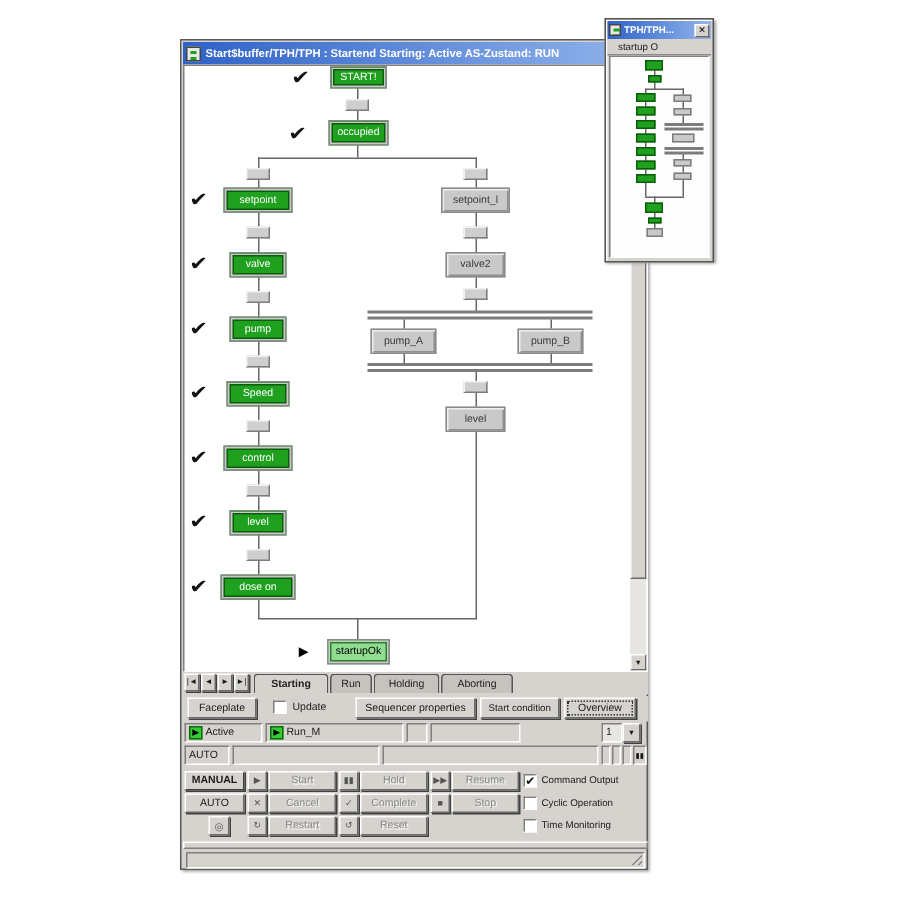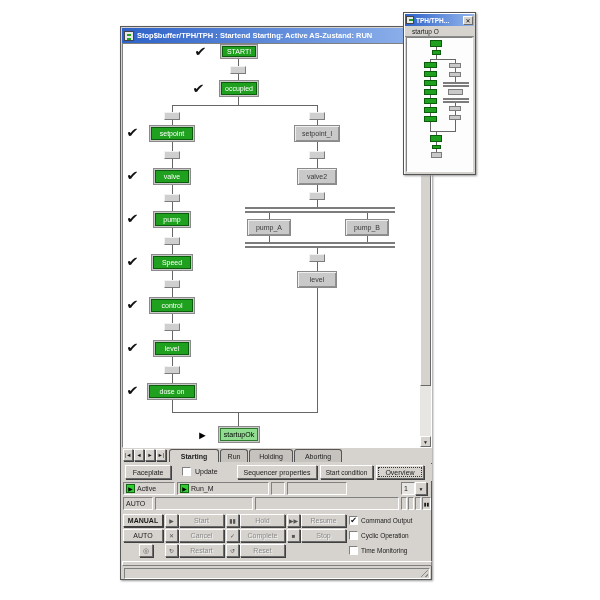--- a/index.html
+++ b/index.html
@@ -97,21 +97,21 @@
 </style>
 </head>
 <body>
 
 <div class="canvas">
 
   <div class="main-window">
 
     <div class="titlebar">
       <span class="title-icon"></span>
-      <span class="title-text">Stop$buffer/TPH/TPH : Startend Starting: Active   AS-Zustand: RUN</span>
+      <span class="title-text">Start$buffer/TPH/TPH : Startend Starting: Active   AS-Zustand: RUN</span>
     </div>
 
     <div class="chart">
 
       <div class="vl" style="left:115px;top:14px;height:47px"></div>
       <div class="hl" style="left:49px;top:61px;width:146px"></div>
       <div class="vl" style="left:49px;top:61px;height:307px"></div>
       <div class="vl" style="left:194px;top:61px;height:103px"></div>
       <div class="vl" style="left:194px;top:204px;height:164px"></div>
       <div class="bar" style="left:122px;top:163px;width:150px"></div>

